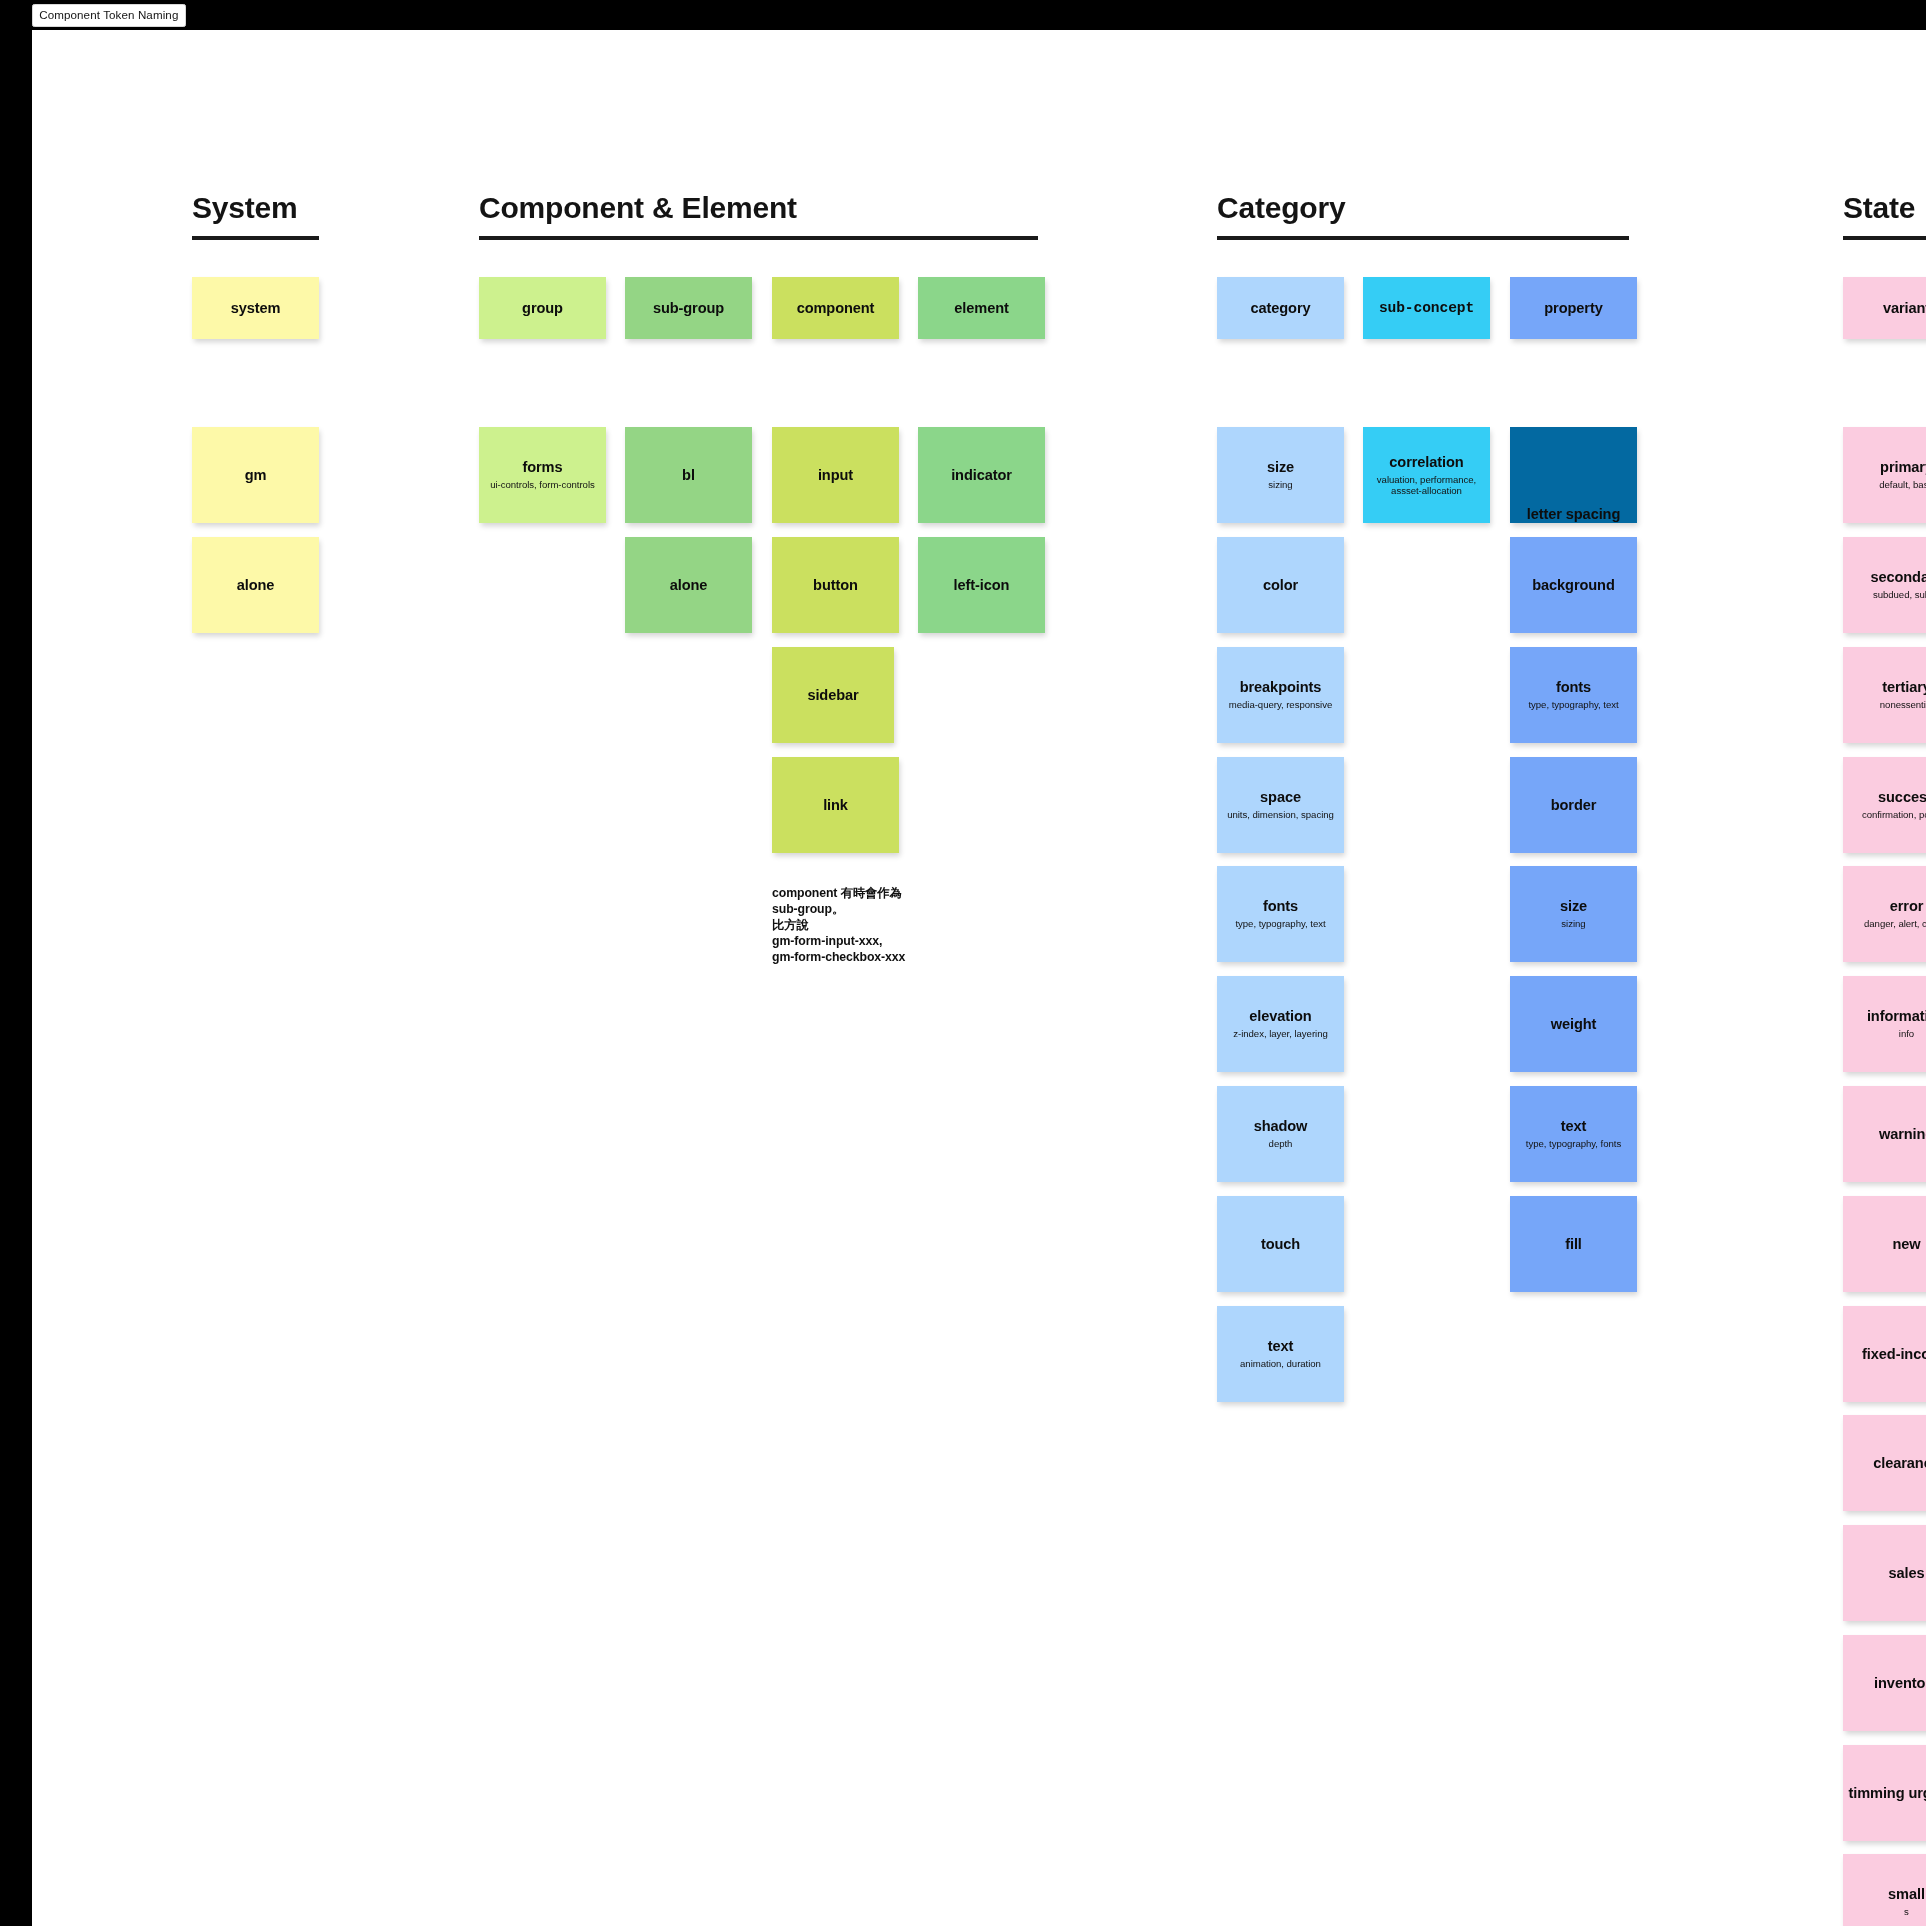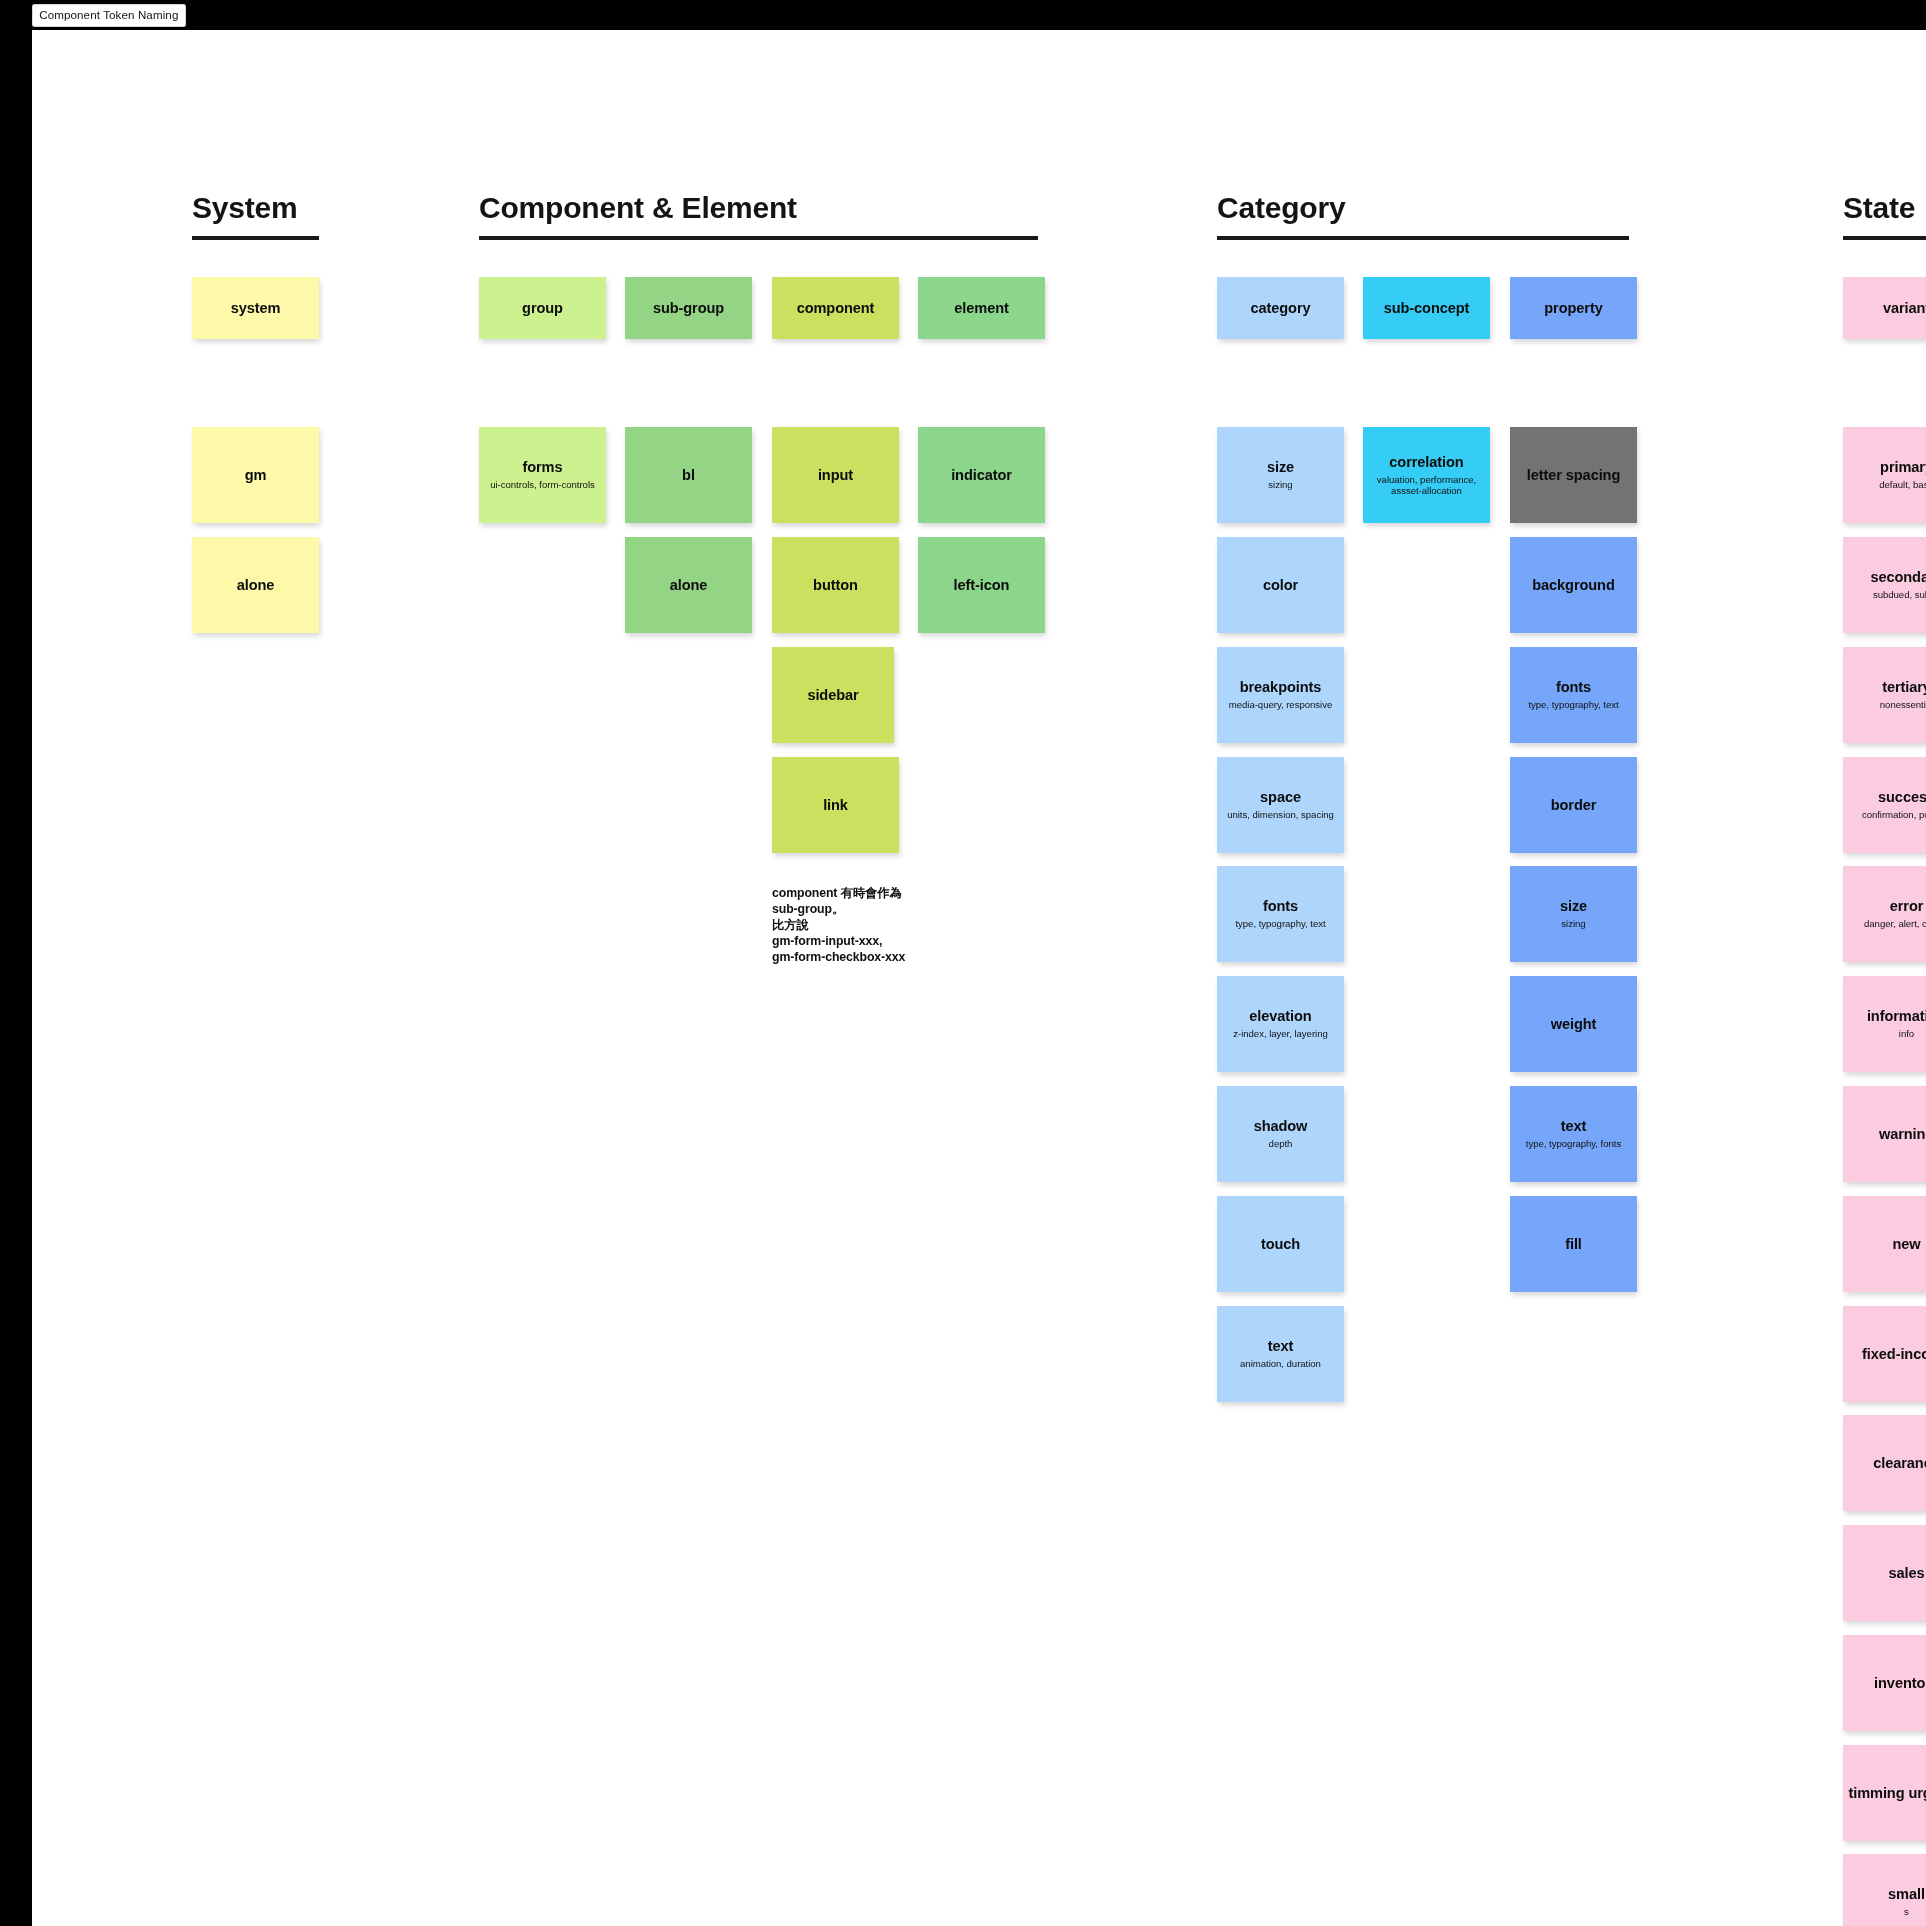--- a/index.html
+++ b/index.html
@@ -158,21 +158,21 @@
         </div>
     </div>
 
     <div class="column col-category">
       <div class="col-head">Category</div>
       <div class="col-rule"></div>
       <div class="rows" id="cat-rows" style="height: 1194px;">
           <div class="card head-card abs" style="left: 0px; top: 0px; width: 127px; height: 62px; background: rgb(174, 214, 253);">
             <div class="ttl">category</div>
           </div>
-          <div class="card head-card abs" style="left: 146px; top: 0px; width: 127px; height: 62px; background: rgb(53, 205, 245);">
+          <div class="card head-card abs" style="left: 146px; top: 0px; width: 127px; height: 62px; background: rgb(53, 205, 245); font-family: Liberation Mono, monospace;">
             <div class="ttl">sub-concept</div>
           </div>
           <div class="card head-card abs" style="left: 293px; top: 0px; width: 127px; height: 62px; background: rgb(118, 166, 249);">
             <div class="ttl">property</div>
           </div>
           <div class="card body-card abs" style="left: 0px; top: 150px; width: 127px; height: 96px; background: rgb(174, 214, 253);">
             <div class="ttl">size</div>
             <div class="sub">sizing</div>
           </div>
           <div class="card body-card abs" style="left: 0px; top: 260px; width: 127px; height: 96px; background: rgb(174, 214, 253);">
@@ -202,21 +202,21 @@
             <div class="ttl">touch</div>
           </div>
           <div class="card body-card abs" style="left: 0px; top: 1029px; width: 127px; height: 96px; background: rgb(174, 214, 253);">
             <div class="ttl">text</div>
             <div class="sub">animation, duration</div>
           </div>
           <div class="card body-card abs" style="left: 146px; top: 150px; width: 127px; height: 96px; background: rgb(53, 205, 245);">
             <div class="ttl">correlation</div>
             <div class="sub">valuation, performance, assset-allocation</div>
           </div>
-          <div class="card body-card abs" style="left: 293px; top: 150px; width: 127px; height: 96px; background: #737373;">
+          <div class="card body-card abs" style="left: 293px; top: 150px; width: 127px; height: 96px; background: #0369a1; justify-content: flex-end;">
             <div class="ttl">letter spacing</div>
           </div>
           <div class="card body-card abs" style="left: 293px; top: 260px; width: 127px; height: 96px; background: rgb(118, 166, 249);">
             <div class="ttl">background</div>
           </div>
           <div class="card body-card abs" style="left: 293px; top: 370px; width: 127px; height: 96px; background: rgb(118, 166, 249);">
             <div class="ttl">fonts</div>
             <div class="sub">type, typography, text</div>
           </div>
           <div class="card body-card abs" style="left: 293px; top: 480px; width: 127px; height: 96px; background: rgb(118, 166, 249);">

